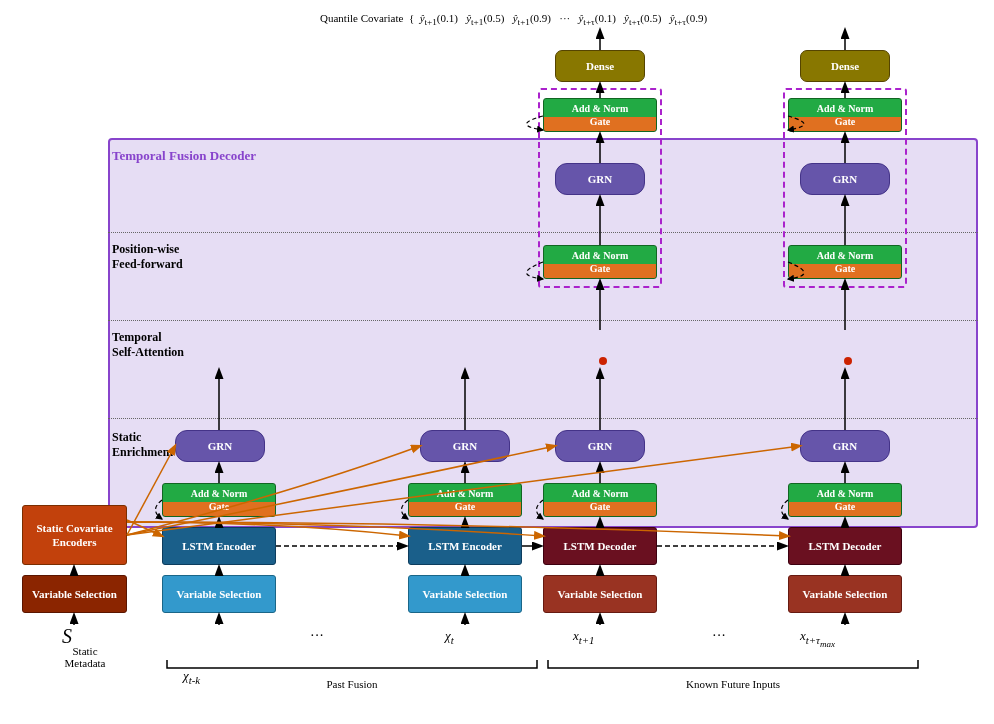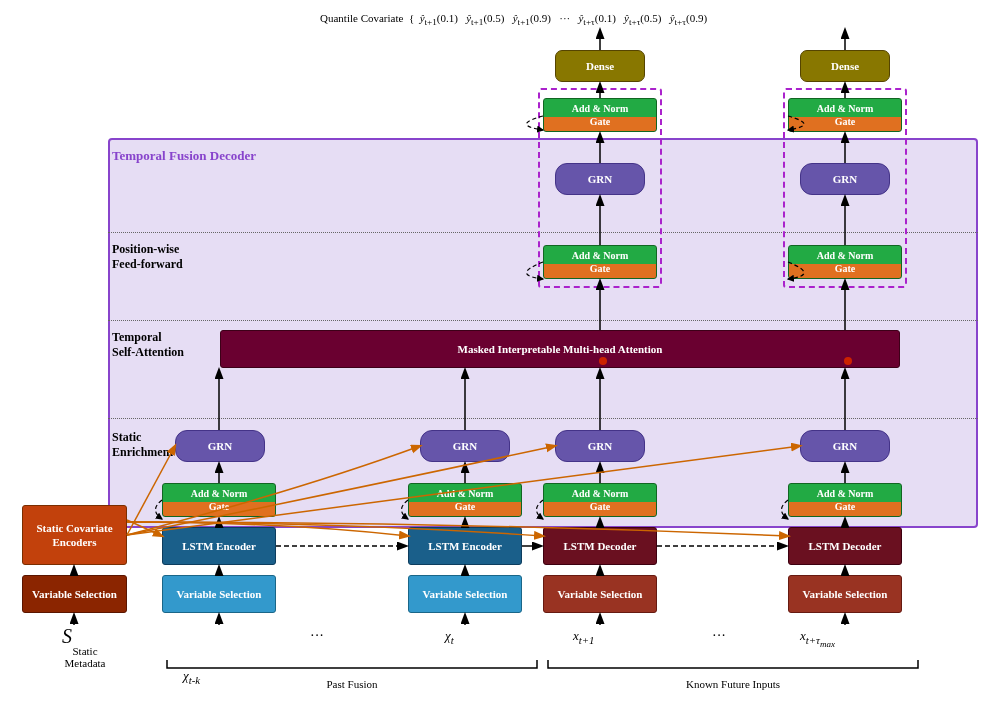--- a/index.html
+++ b/index.html
@@ -224,21 +224,20 @@
   <div class="box grn-box" style="left:800px; top:163px; width:90px; height:32px;">GRN</div>
 
   <div class="box addnorm-box" style="left:543px; top:245px; width:114px; height:34px;">
     <span style="color:#fff; font-weight:bold; font-size:10px;">Add &amp; Norm<br>Gate</span>
   </div>
 
   <div class="box addnorm-box" style="left:788px; top:245px; width:114px; height:34px;">
     <span style="color:#fff; font-weight:bold; font-size:10px;">Add &amp; Norm<br>Gate</span>
   </div>
 
-  <div class="box attention-box" style="left:220px; top:330px; width:680px; height:38px;">Masked Interpretable Multi-head Attention</div>
 
   <div class="red-dot" style="left:599px; top:357px;"></div>
   <div class="red-dot" style="left:844px; top:357px;"></div>
 
   <div class="box grn-box" style="left:175px; top:430px; width:90px; height:32px;">GRN</div>
   <div class="box grn-box" style="left:420px; top:430px; width:90px; height:32px;">GRN</div>
   <div class="box grn-box" style="left:555px; top:430px; width:90px; height:32px;">GRN</div>
   <div class="box grn-box" style="left:800px; top:430px; width:90px; height:32px;">GRN</div>
 
   <div class="box addnorm-box" style="left:162px; top:483px; width:114px; height:34px;">

